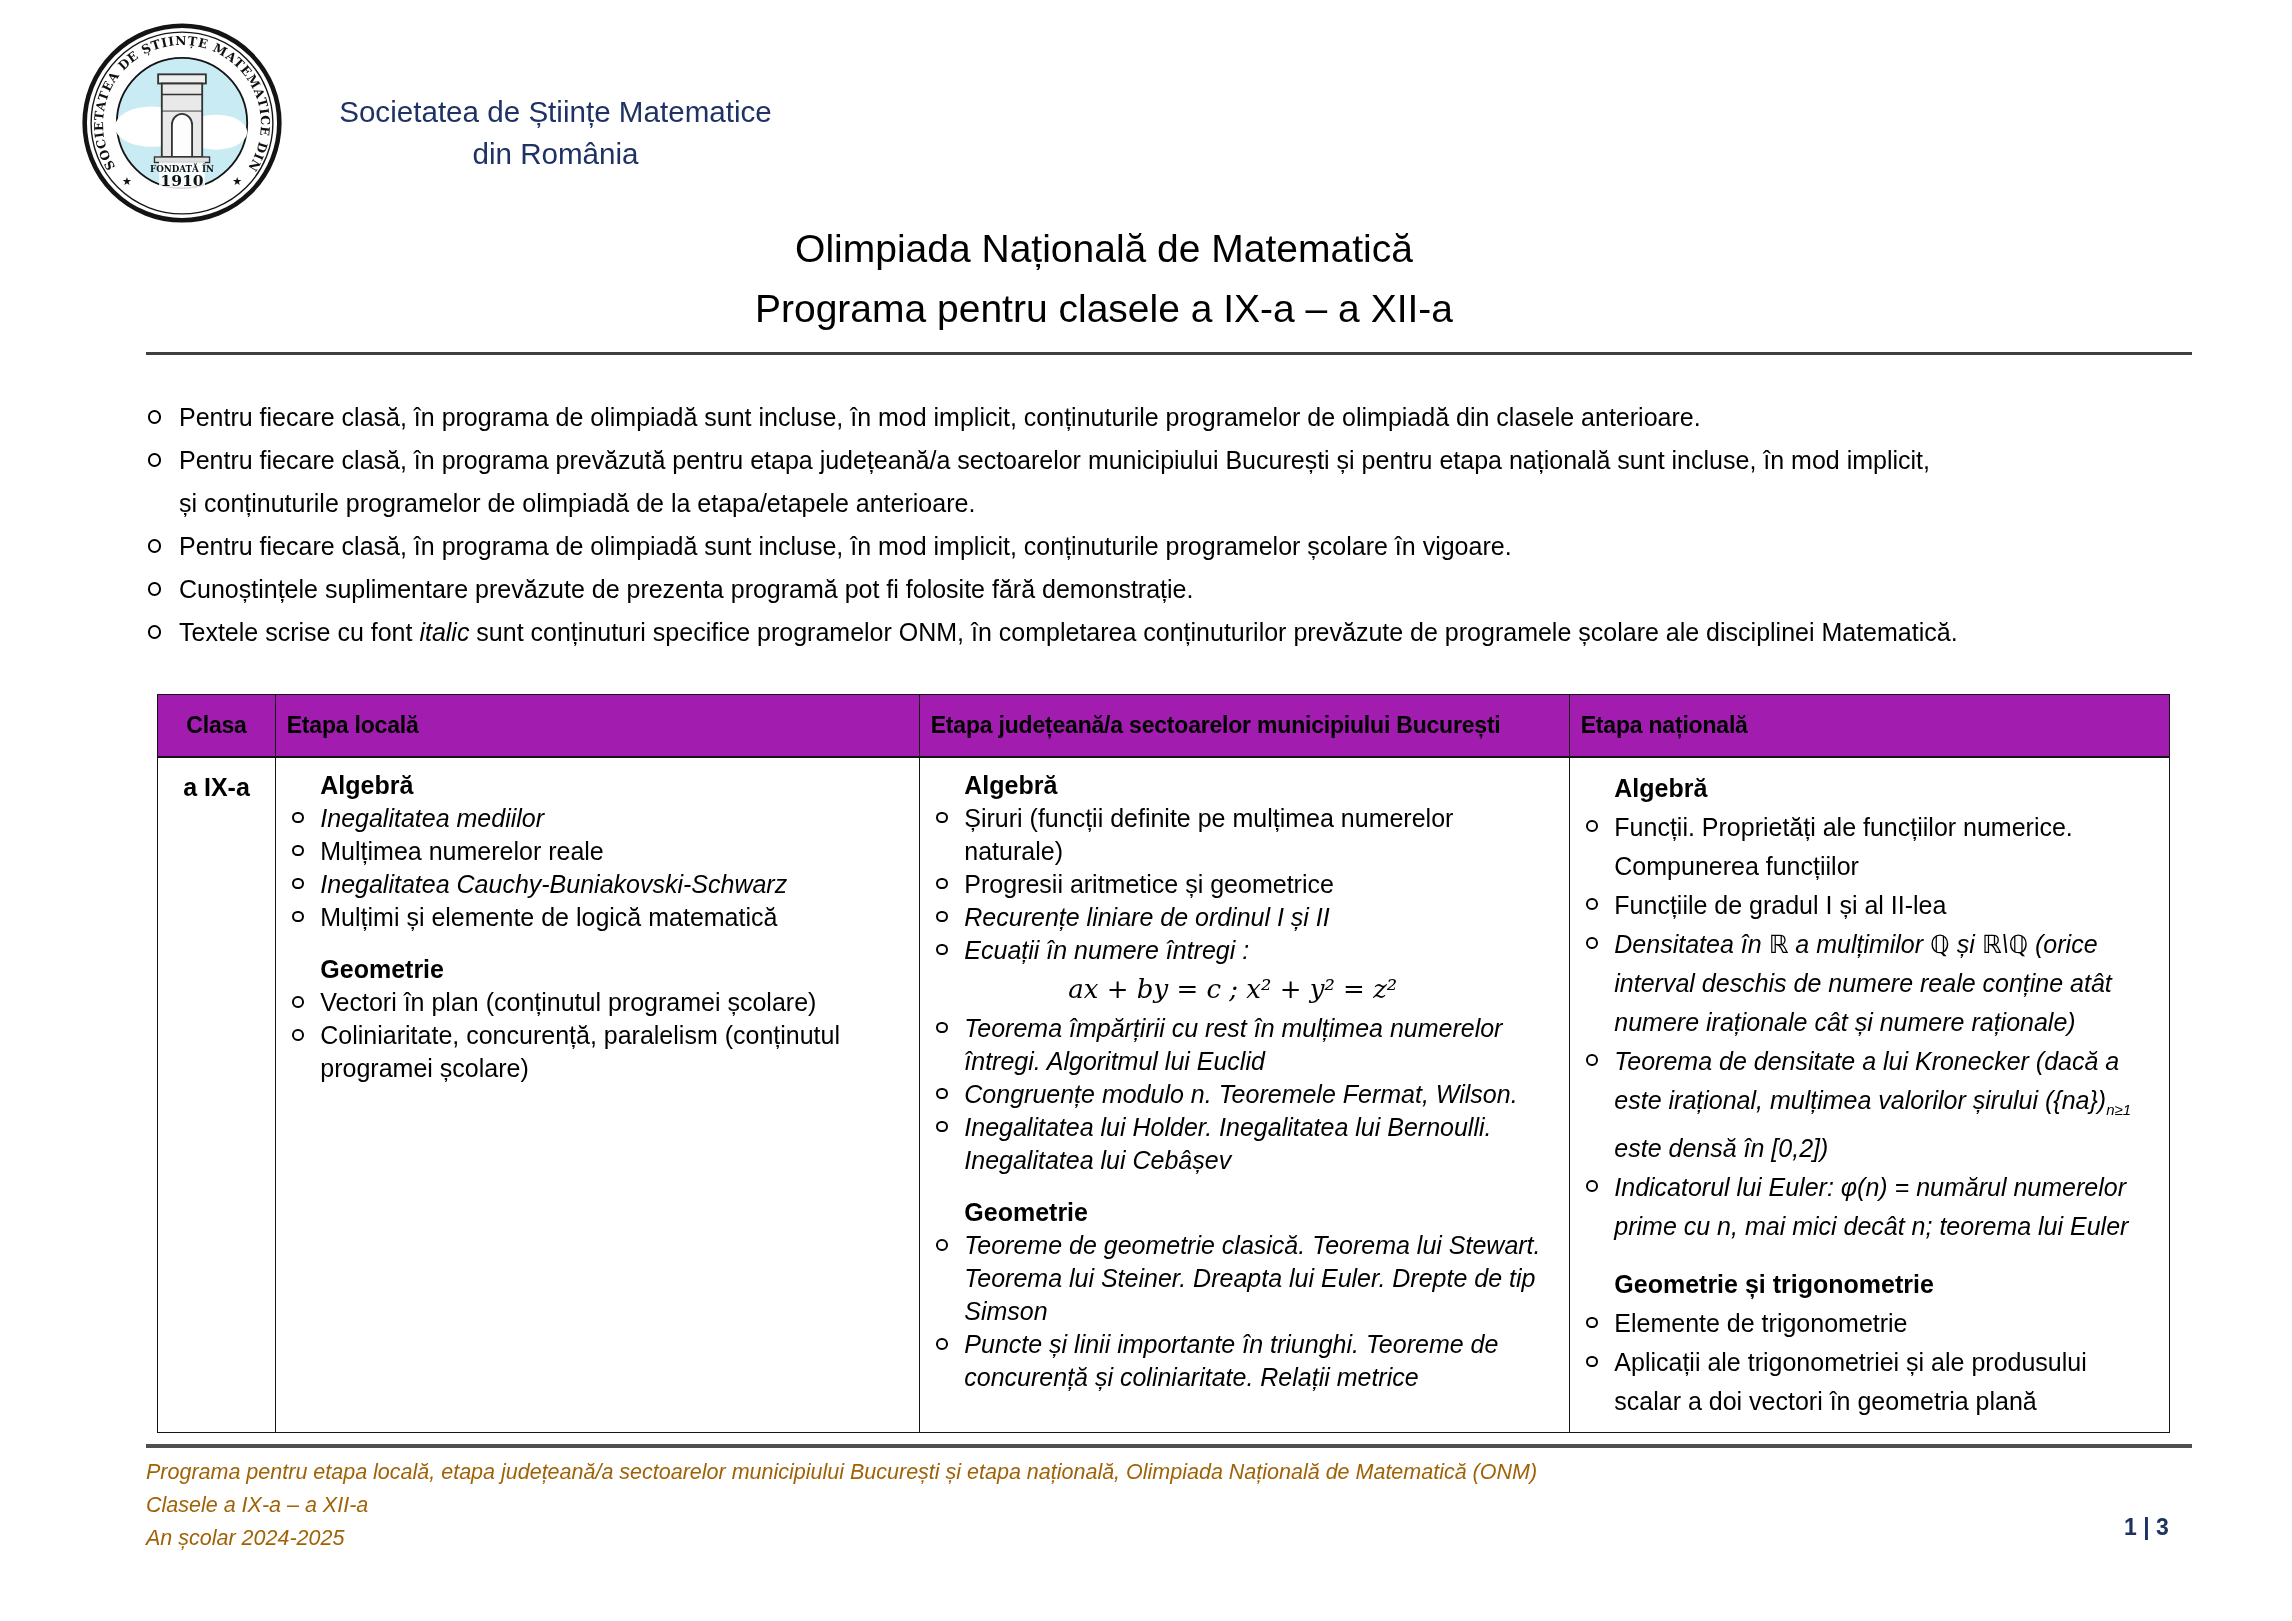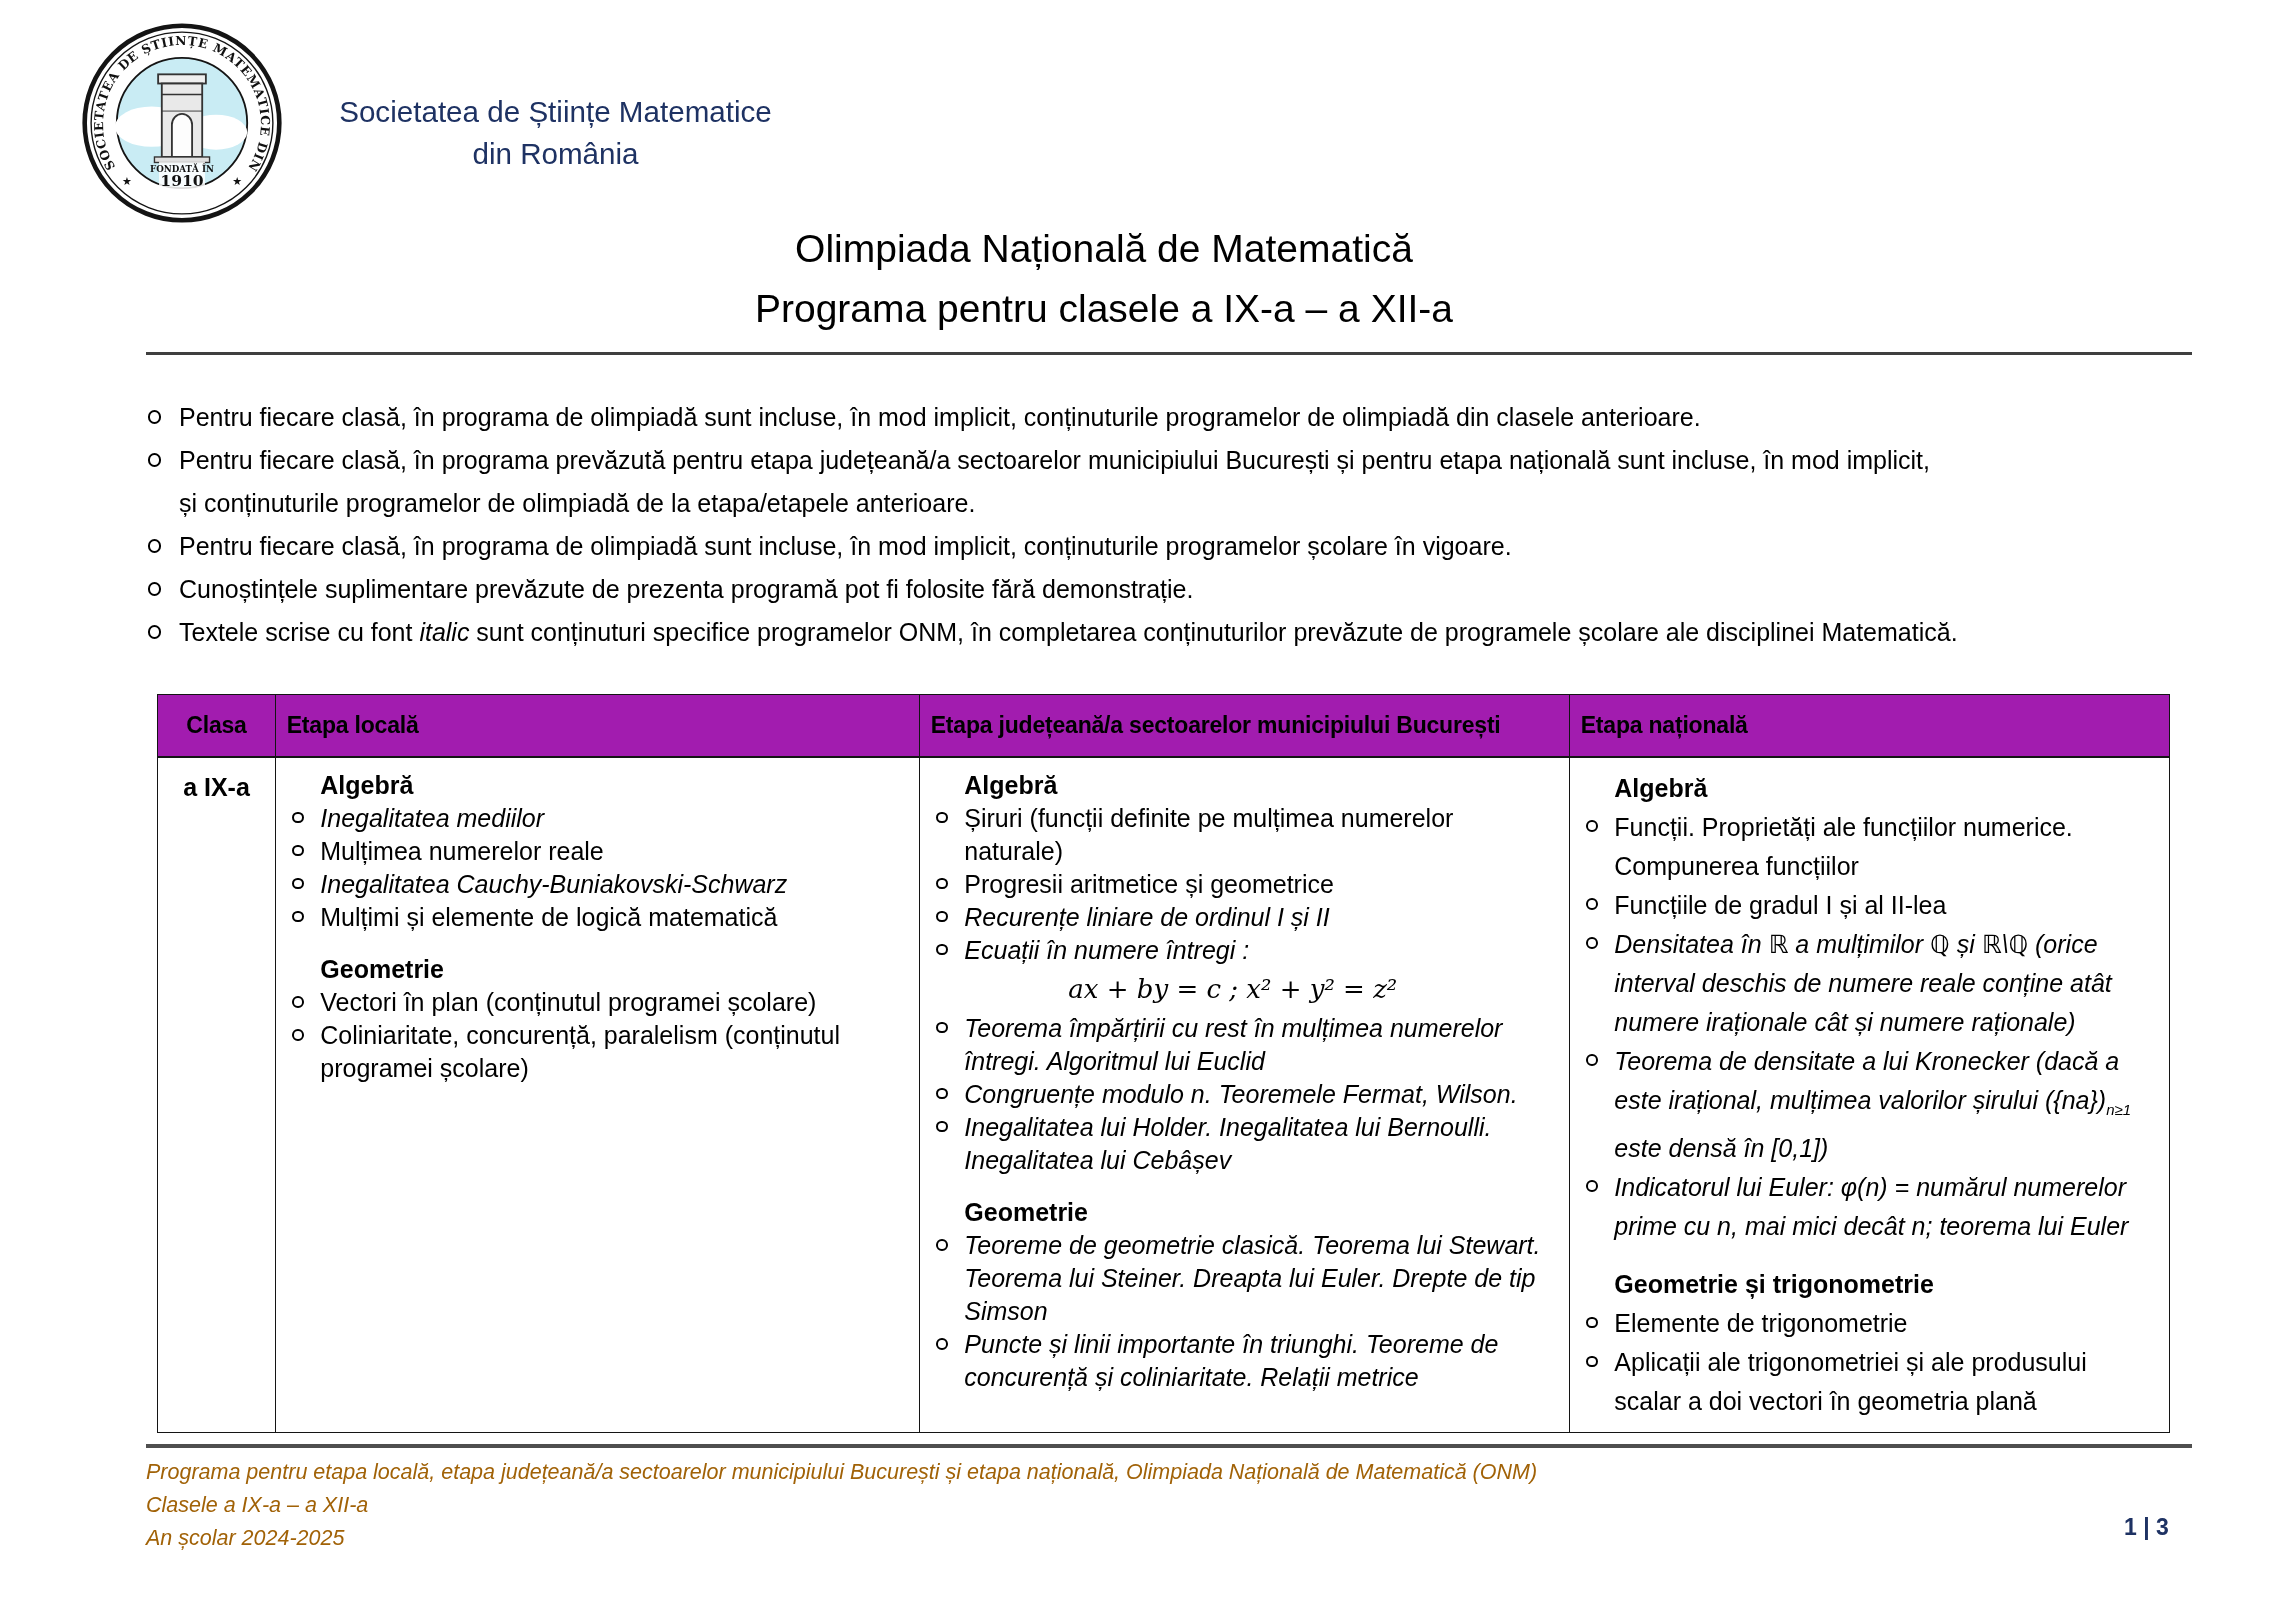--- a/index.html
+++ b/index.html
@@ -164,21 +164,21 @@
           <div class="t-item italic"><span class="t-bullet"></span><span class="item-text">Teoreme de geometrie clasică. Teorema lui Stewart. Teorema lui Steiner. Dreapta lui Euler. Drepte de tip Simson</span></div>
           <div class="t-item italic"><span class="t-bullet"></span><span class="item-text">Puncte și linii importante în triunghi. Teoreme de concurență și coliniaritate. Relații metrice</span></div>
         </div>
       </div>
     <div class="td nat last" id="cell-nationala">
         <div class="cell-section">
           <div class="section-heading">Algebră</div>
           <div class="t-item"><span class="t-bullet"></span><span class="item-text">Funcții. Proprietăți ale funcțiilor numerice. Compunerea funcțiilor</span></div>
           <div class="t-item"><span class="t-bullet"></span><span class="item-text">Funcțiile de gradul I și al II-lea</span></div>
           <div class="t-item italic"><span class="t-bullet"></span><span class="item-text">Densitatea în ℝ a mulțimilor ℚ și ℝ\ℚ (orice interval deschis de numere reale conține atât numere iraționale cât și numere raționale)</span></div>
-          <div class="t-item italic"><span class="t-bullet"></span><span class="item-text"><span>Teorema de densitate a lui Kronecker (dacă a este irațional, mulțimea valorilor șirului ({na})</span><sub>n≥1</sub><span> este densă în [0,1])</span></span></div>
+          <div class="t-item italic"><span class="t-bullet"></span><span class="item-text"><span>Teorema de densitate a lui Kronecker (dacă a este irațional, mulțimea valorilor șirului ({na})</span><sub>n≥1</sub><span> este densă în [0,2])</span></span></div>
           <div class="t-item italic"><span class="t-bullet"></span><span class="item-text">Indicatorul lui Euler: φ(n) = numărul numerelor prime cu n, mai mici decât n; teorema lui Euler</span></div>
         </div>
         <div class="cell-section">
           <div class="section-heading">Geometrie și trigonometrie</div>
           <div class="t-item"><span class="t-bullet"></span><span class="item-text">Elemente de trigonometrie</span></div>
           <div class="t-item"><span class="t-bullet"></span><span class="item-text">Aplicații ale trigonometriei și ale produsului scalar a doi vectori în geometria plană</span></div>
         </div>
       </div>
   </div>
 

